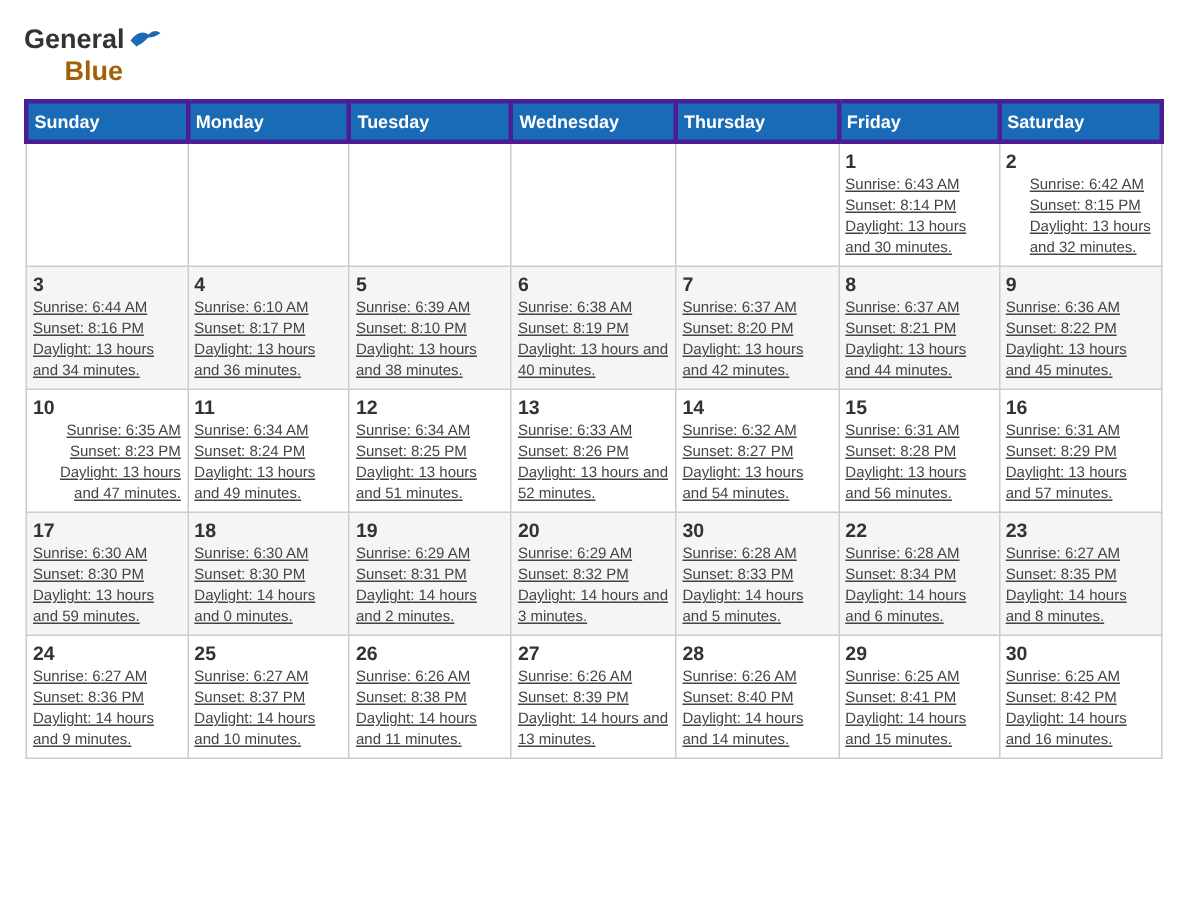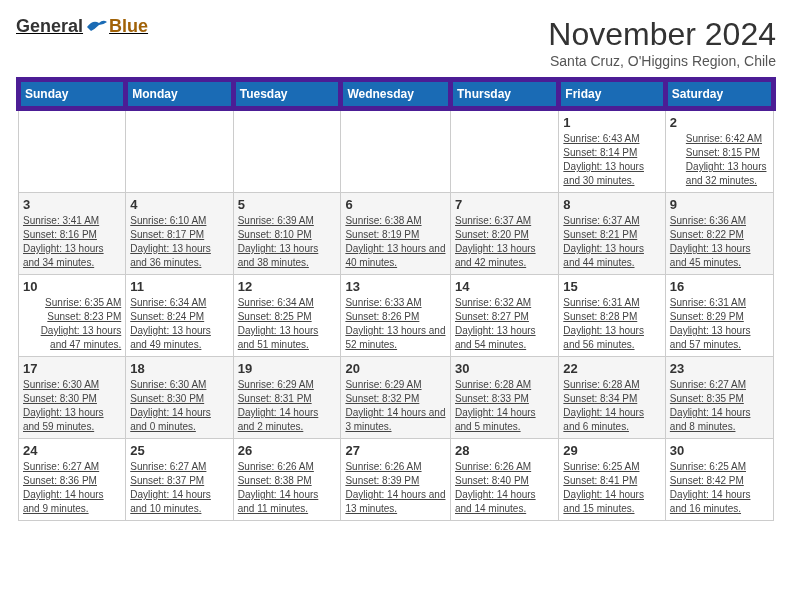--- a/index.html
+++ b/index.html
@@ -11,23 +11,22 @@
       padding: 16px;
     }
     .header {
       display: flex;
       justify-content: space-between;
       align-items: flex-start;
       margin-bottom: 8px;
     }
     .logo {
       display: flex;
-      flex-direction: row;
-      align-items: flex-start;
-      text-decoration: underline;
+      flex-direction: column;
+      align-items: center;
     }
     .logo-text {
       display: flex;
       align-items: center;
       gap: 0;
     }
     .logo-general {
       font-size: 18px;
       font-weight: bold;
       color: #333;
@@ -57,21 +56,21 @@
     table {
       width: 100%;
       border-collapse: collapse;
     }
     thead th {
       background-color: #1a6bb5;
       color: #fff;
       font-size: 12px;
       padding: 5px 4px;
       text-align: left;
-      border: 5px solid #4c1d95;
+      border: 3px solid #4c1d95;
     }
     tbody td {
       border: 1px solid #ccc;
       vertical-align: top;
       padding: 4px;
       font-size: 10px;
       color: #333;
       width: 113px;
       min-height: 80px;
     }
@@ -104,24 +103,20 @@
 <div class="header">
   <div class="logo">
     <div class="logo-text">
       <span class="logo-general">General</span>
       <svg class="logo-bird" viewBox="0 0 24 20">
         <path d="M2 10 Q8 2 14 6 Q18 2 22 5 Q18 8 14 8 Q10 12 6 14 Z" fill="#1a6bb5"></path>
       </svg>
     </div>
     <span class="logo-blue">Blue</span>
   </div>
-  <div class="title-block">
-    <div class="month-year">November 2024</div>
-    <div class="location">Santa Cruz, O'Higgins Region, Chile</div>
-  </div>
 </div>
 
 <table>
   <thead>
     <tr>
     <th>Sunday</th>
         <th>Monday</th>
         <th>Tuesday</th>
         <th>Wednesday</th>
         <th>Thursday</th>
@@ -145,21 +140,21 @@
         <td>
           <span class="day-num">2</span>
           <div class="day-info" style="white-space: pre-line; margin-left: 16px;">Sunrise: 6:42 AM
 Sunset: 8:15 PM
 Daylight: 13 hours and 32 minutes.</div>
         </td>
       </tr>
       <tr>
         <td>
           <span class="day-num">3</span>
-          <div class="day-info" style="white-space: pre-line;">Sunrise: 3:41 AM
+          <div class="day-info" style="white-space: pre-line;">Sunrise: 6:44 AM
 Sunset: 8:16 PM
 Daylight: 13 hours and 34 minutes.</div>
         </td>
         <td>
           <span class="day-num">4</span>
           <div class="day-info" style="white-space: pre-line;">Sunrise: 6:10 AM
 Sunset: 8:17 PM
 Daylight: 13 hours and 36 minutes.</div>
         </td>
         <td>

